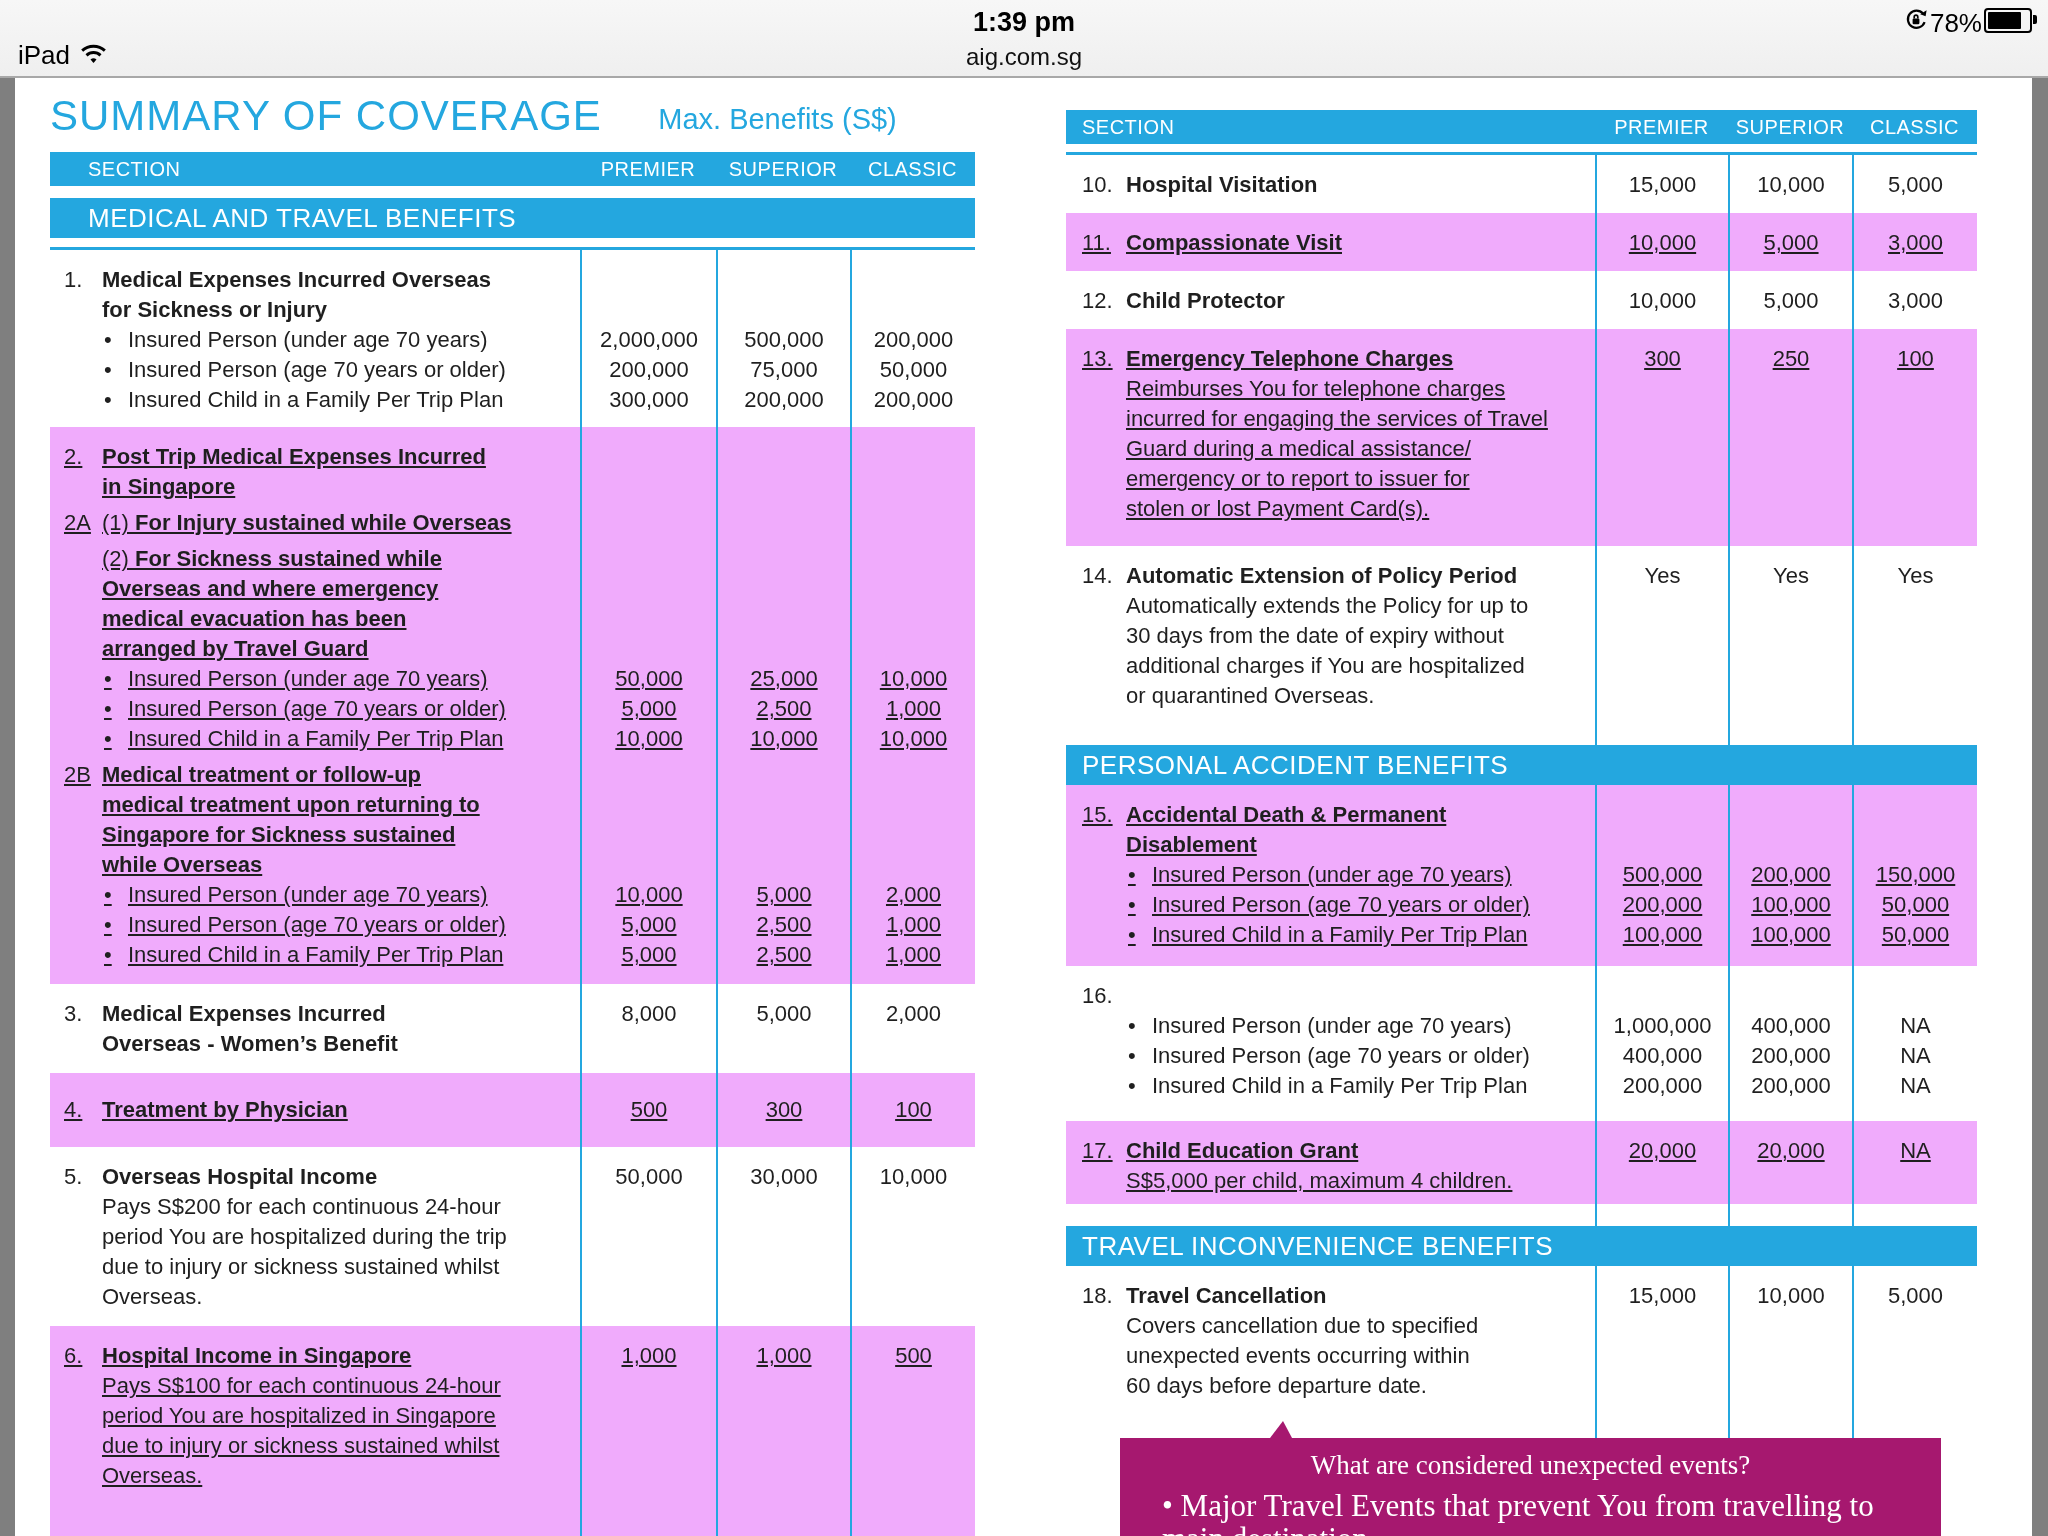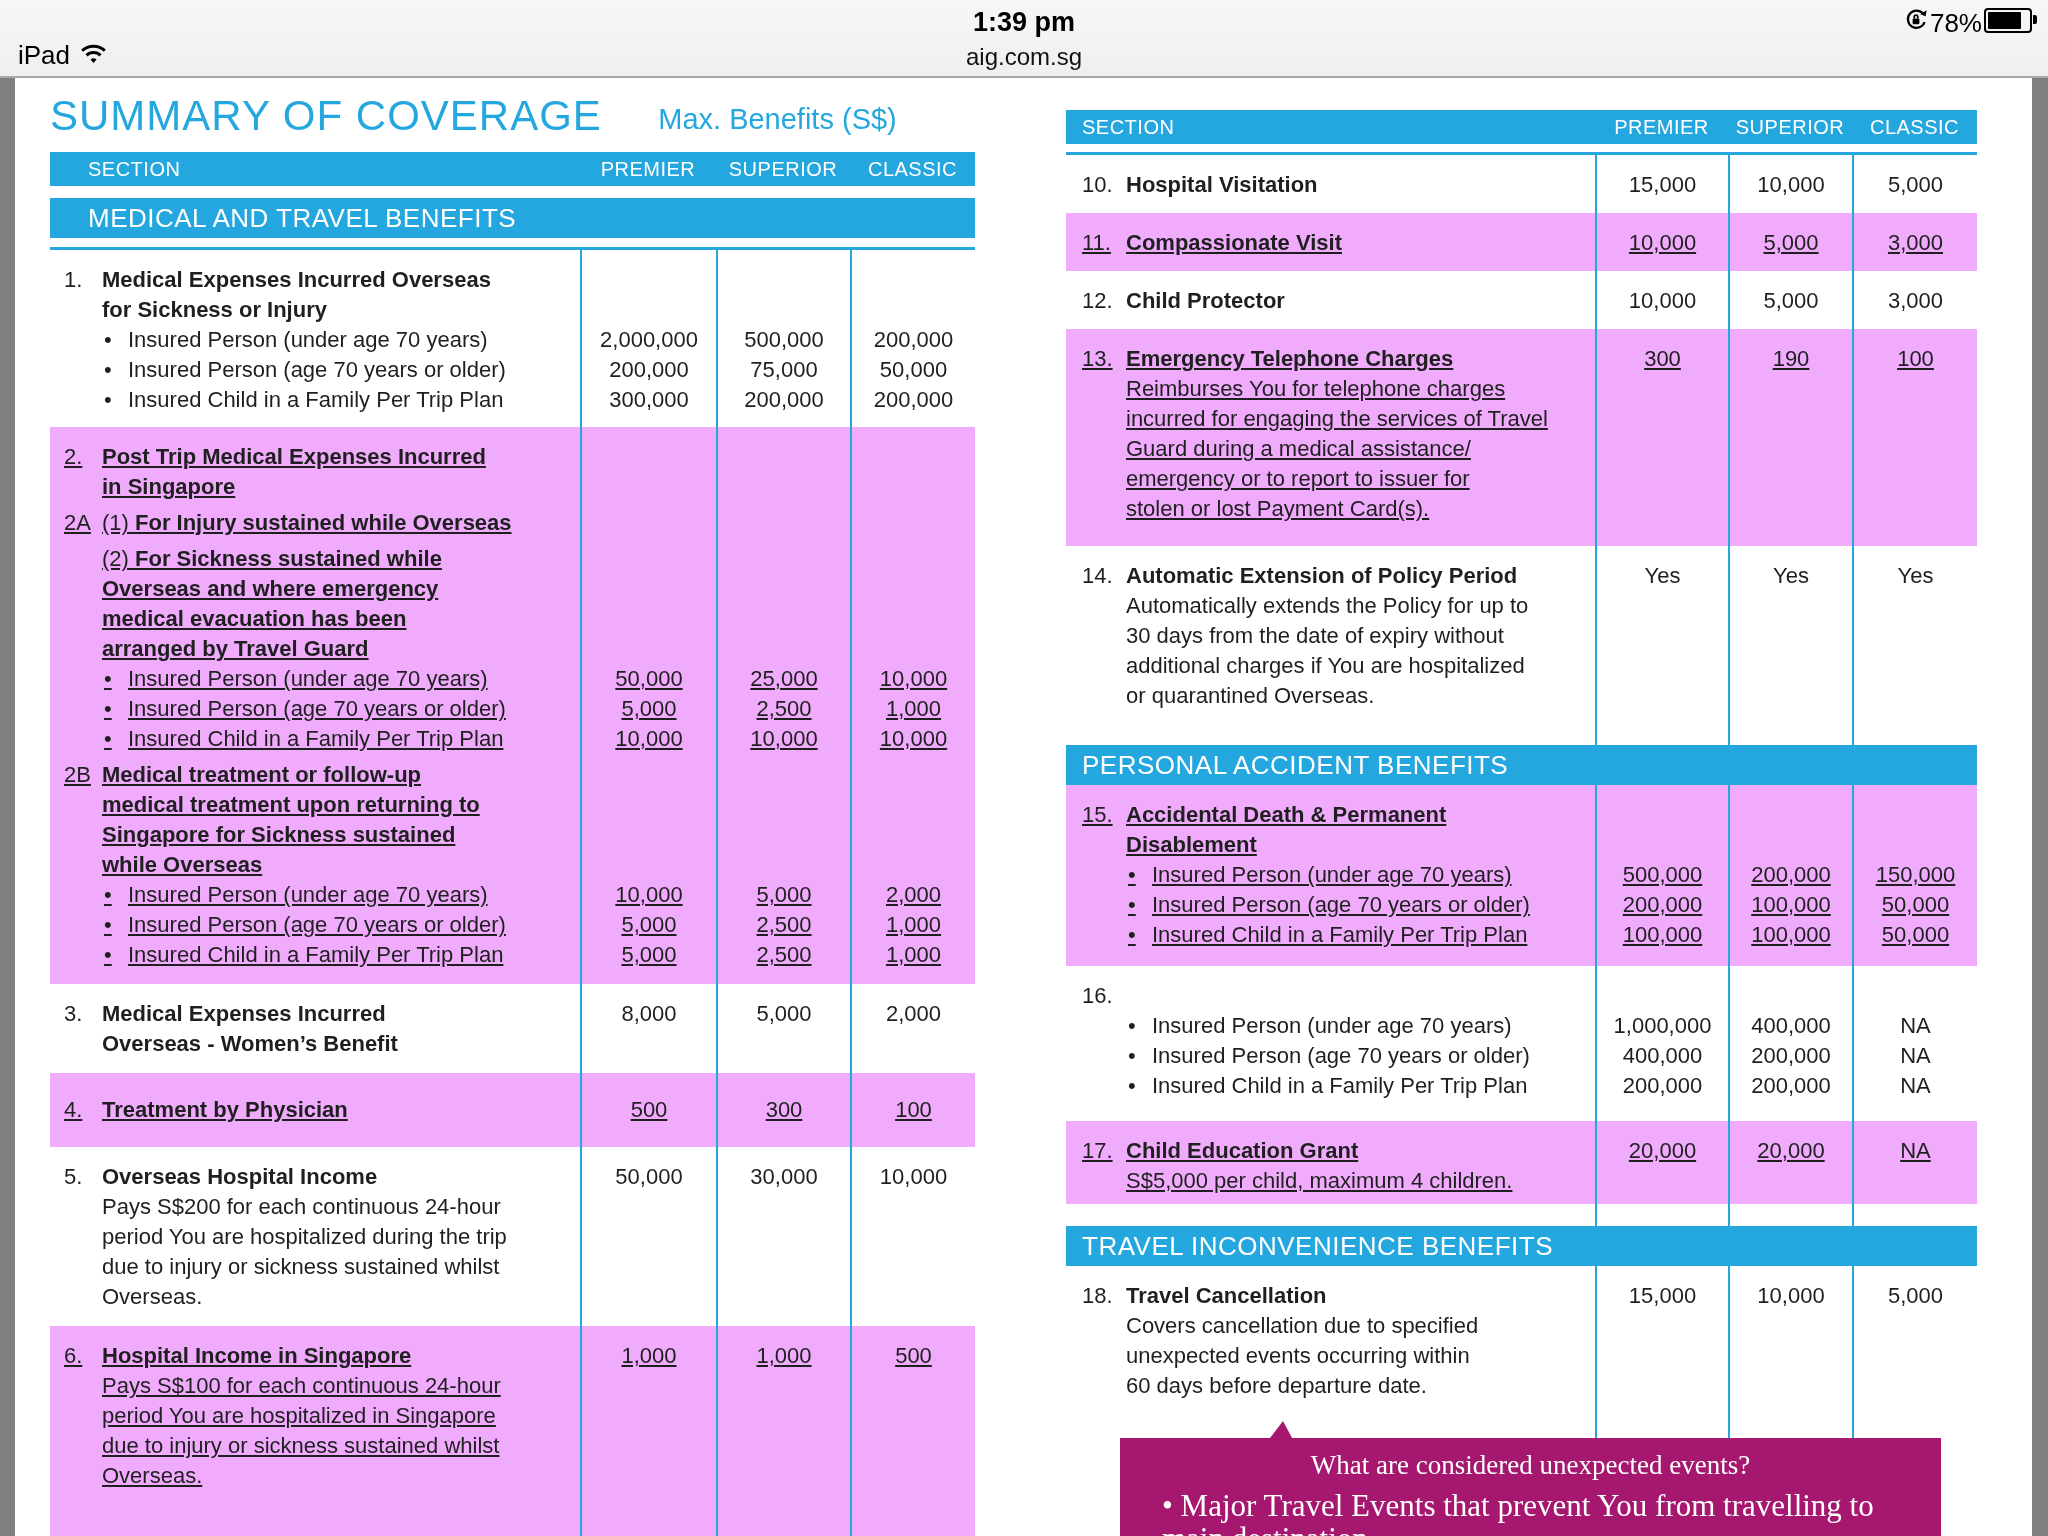--- a/index.html
+++ b/index.html
@@ -415,21 +415,21 @@
 Guard during a medical assistance/
 emergency or to report to issuer for
 stolen or lost Payment Card(s).</span>
           </div>
         </div>
           </div>
         <div class="tcell tval">
             <div class="vtop">300</div>
           </div>
         <div class="tcell tval">
-            <div class="vtop">190</div>
+            <div class="vtop">250</div>
           </div>
         <div class="tcell tval">
             <div class="vtop">100</div>
           </div>
       </div>
 
       <div class="trow" style="--pb:34px">
         <div class="tcell ttext">
             <div class="hrow">
           <span class="num">14.</span>

